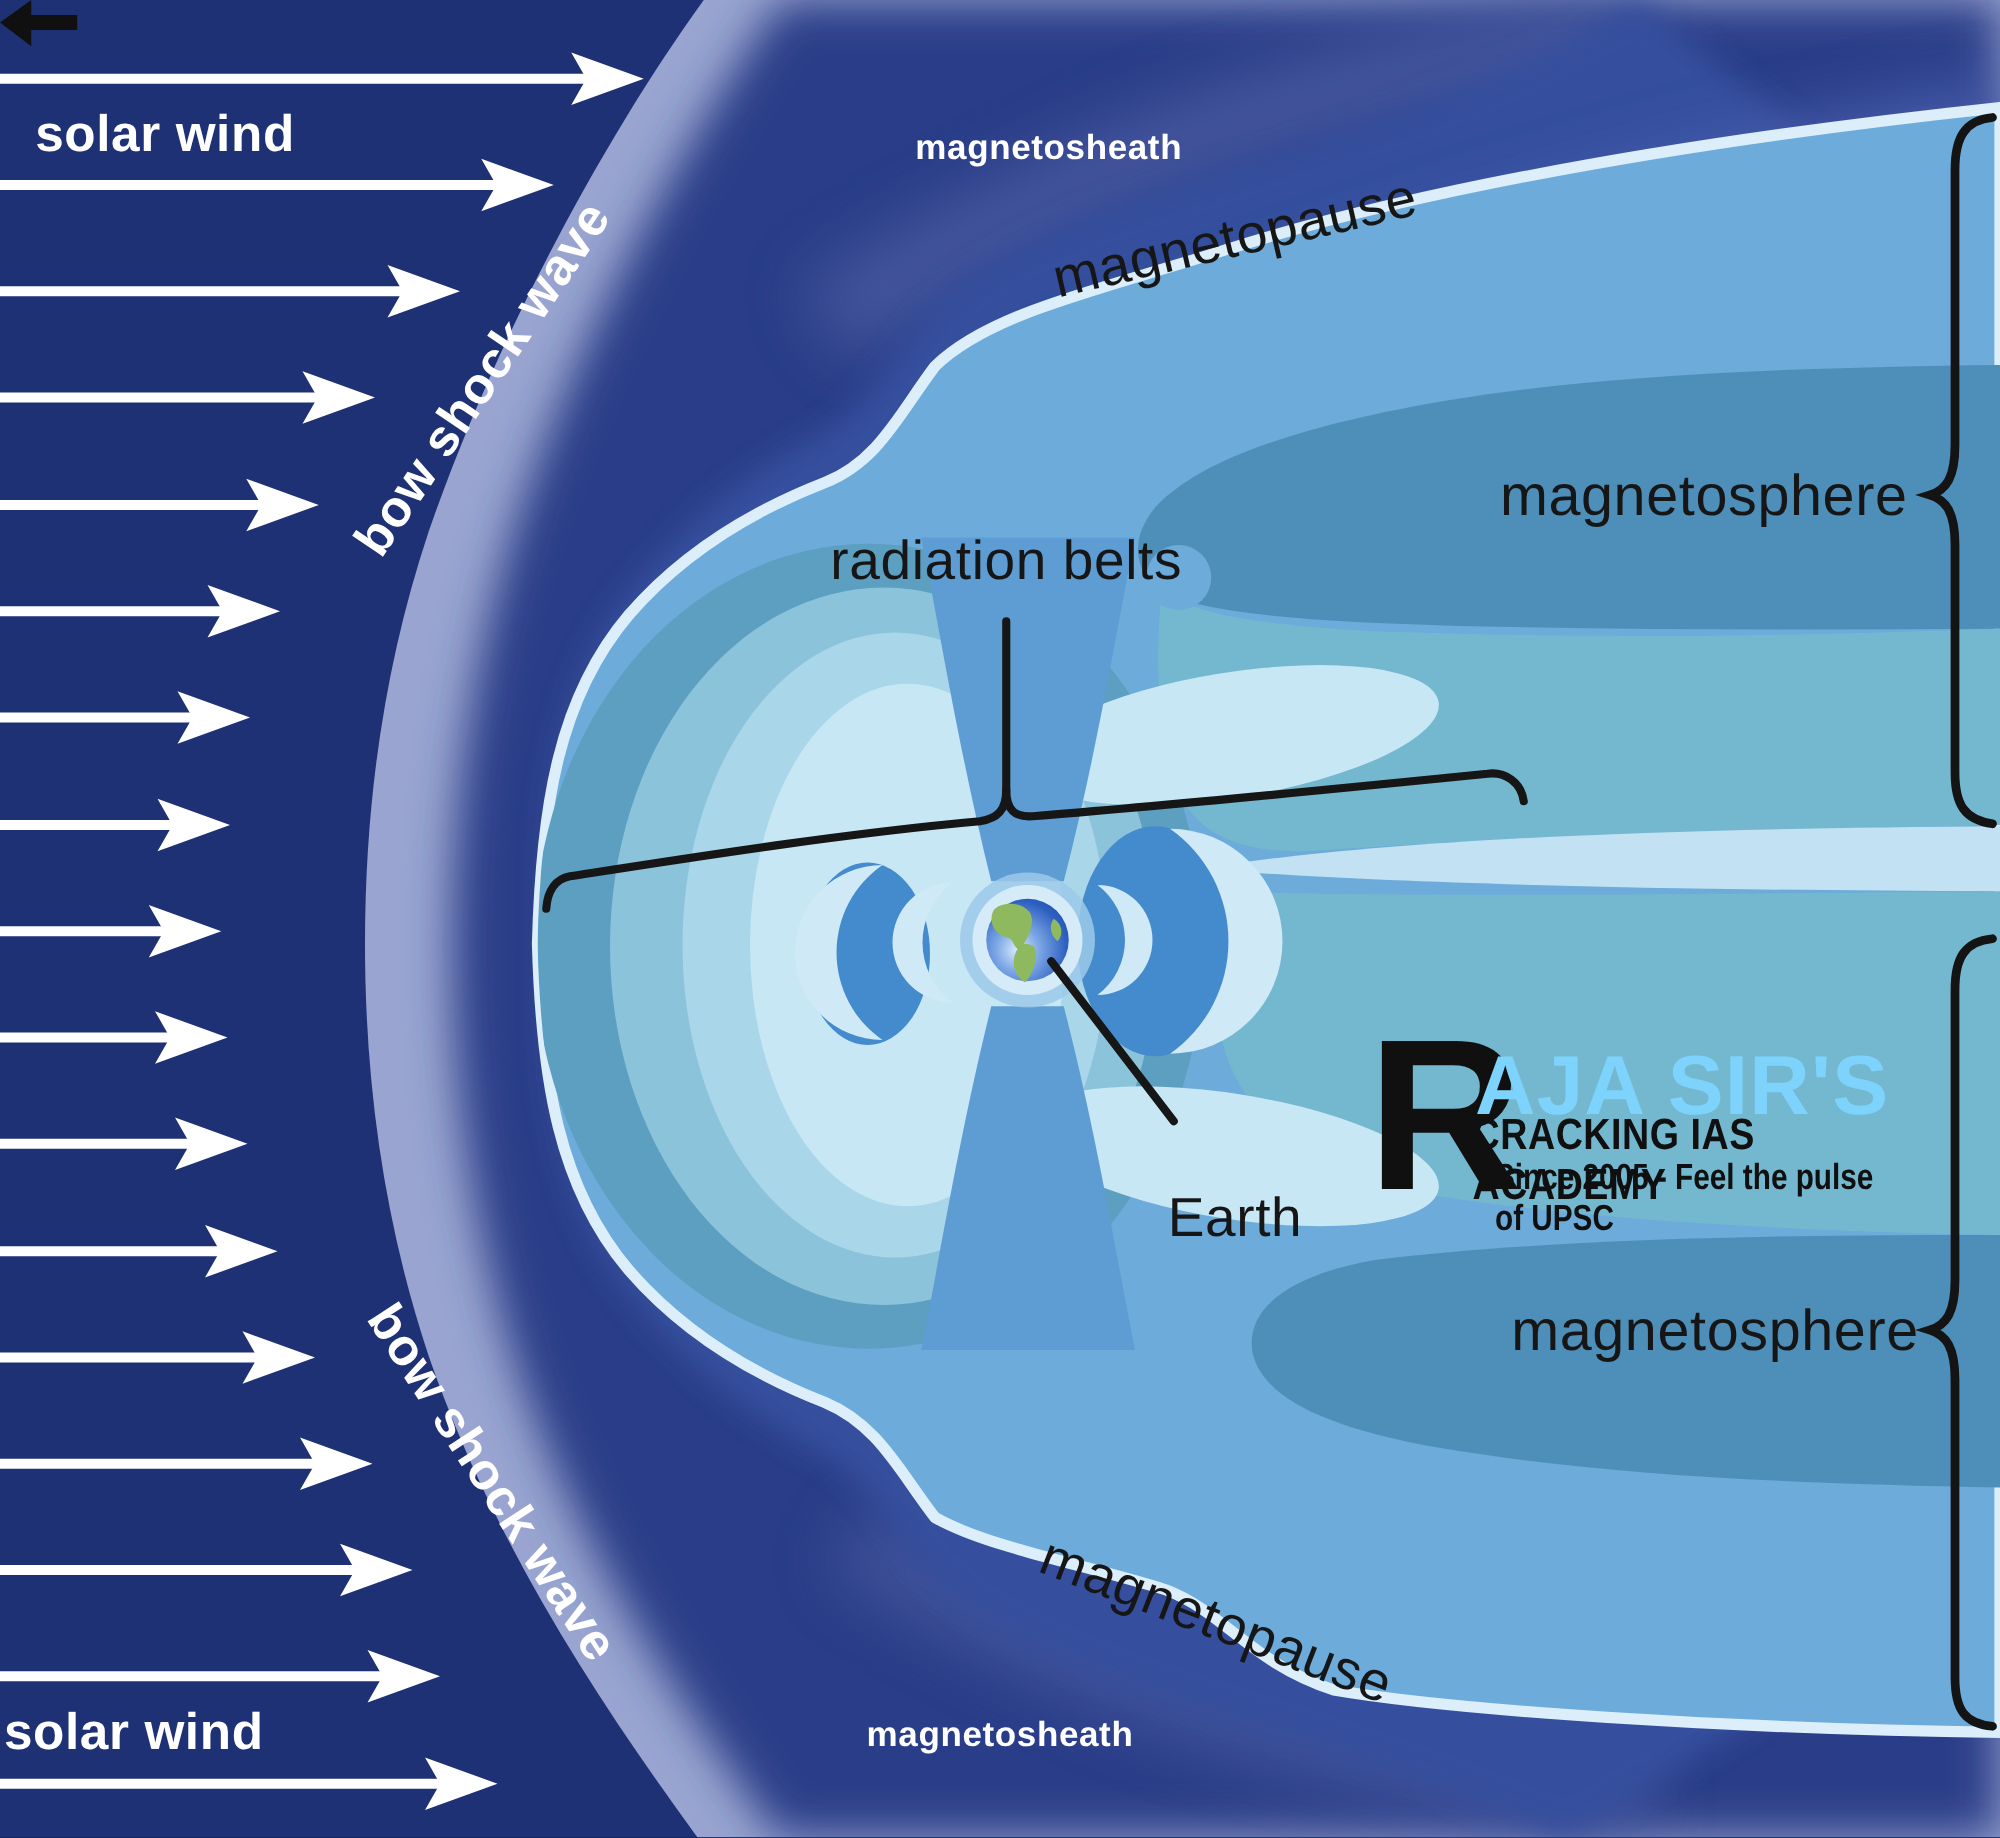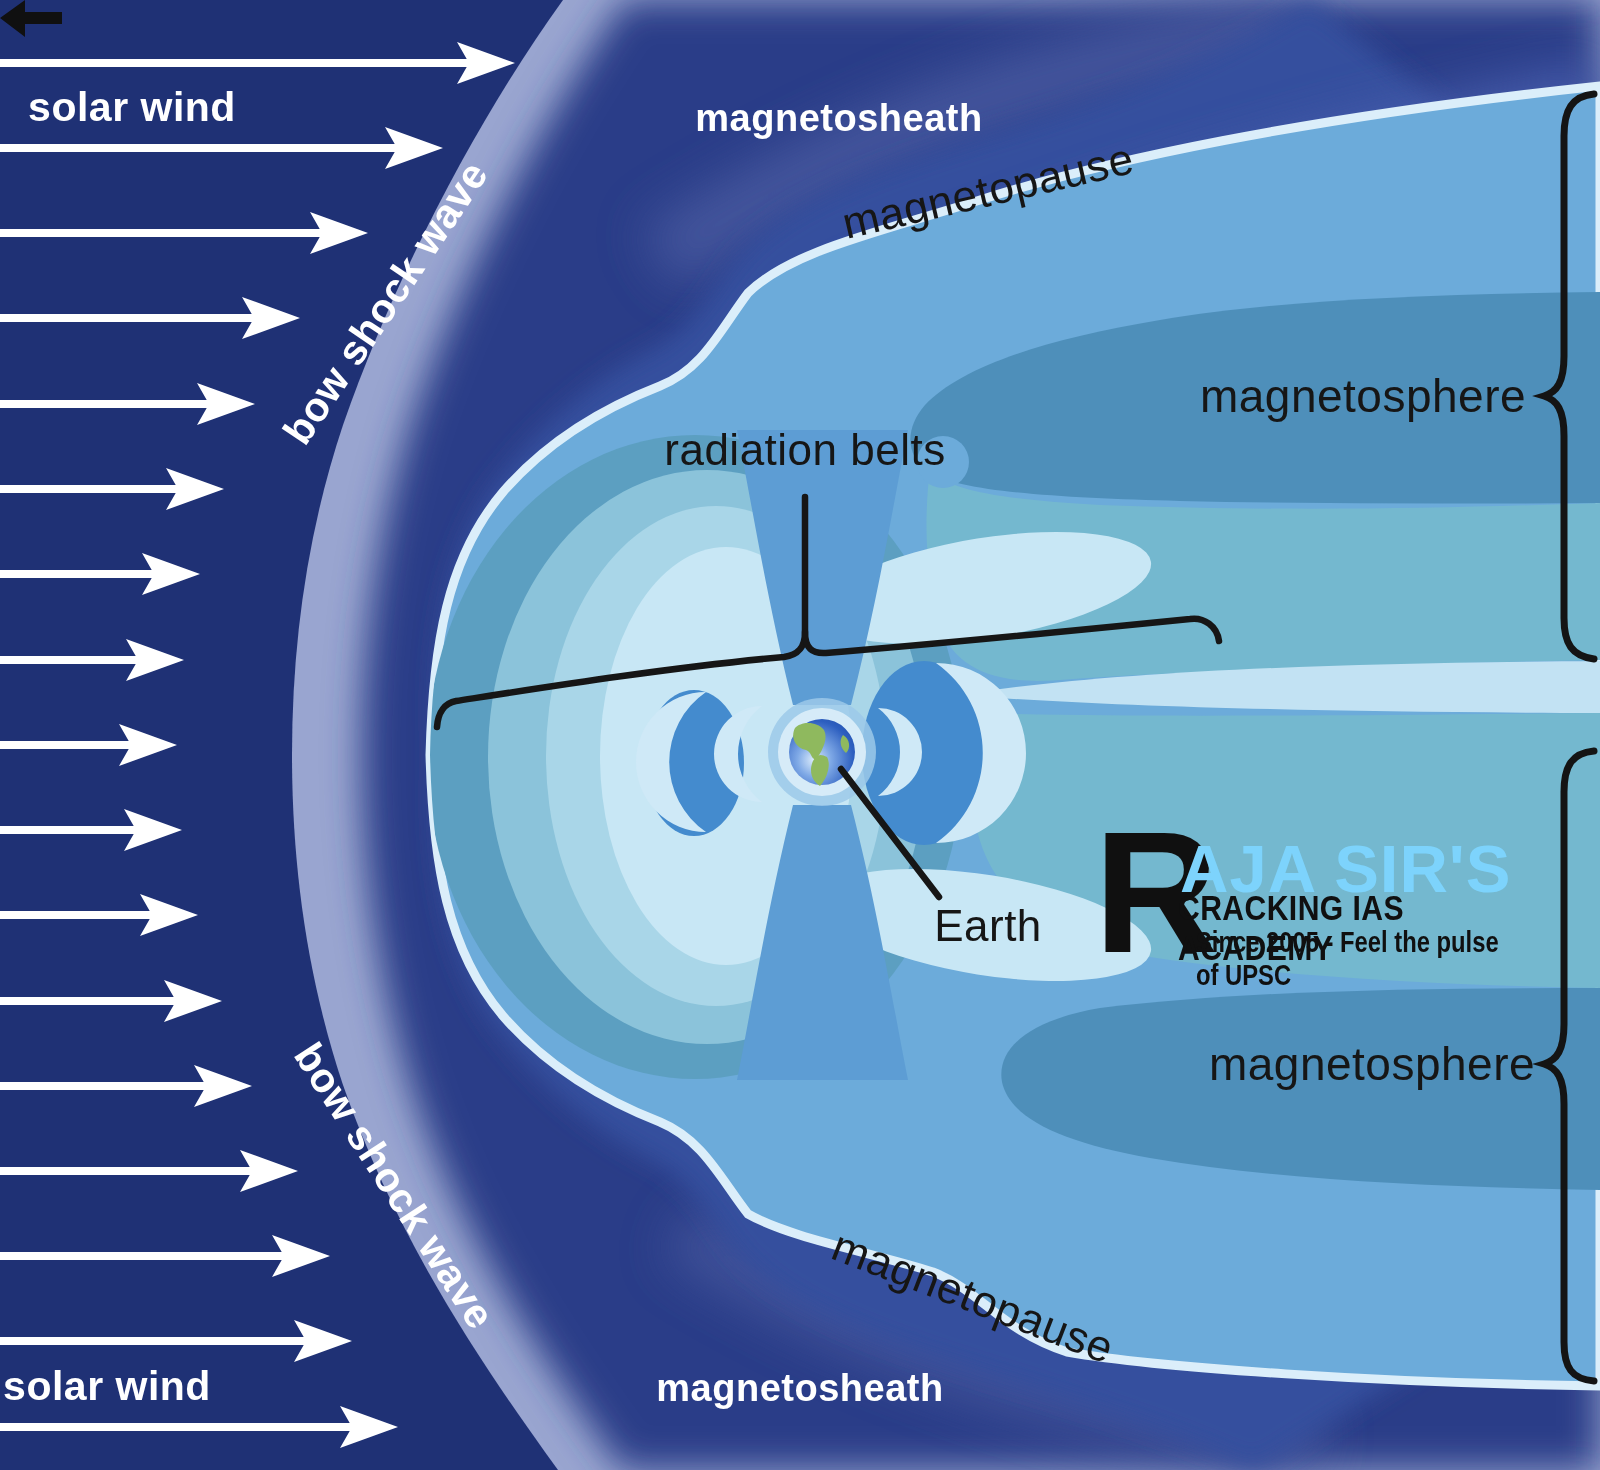--- a/index.html
+++ b/index.html
@@ -2,21 +2,21 @@
 <html><head>
 <meta charset="utf-8">
 <style>
   html,body{margin:0;padding:0;background:#0d1b4d;}
   .stage{position:relative;width:1600px;height:1470px;overflow:hidden;background:#1f3175;
          font-family:Liberation Sans, sans-serif;}
   .stage svg{position:absolute;left:0;top:0;}
   .lbl{position:absolute;transform:translate(-50%,-50%);white-space:nowrap;
        font-weight:bold;color:#ffffff;letter-spacing:.5px;}
   .lbl.dark{color:#161616;font-weight:normal;letter-spacing:.5px;}
-  .fs41{font-size:41px;} .fs42{font-size:38px;} .fs44{font-size:44px;} .fs46{font-size:46px;}
+  .fs41{font-size:41px;} .fs42{font-size:28px;} .fs44{font-size:44px;} .fs46{font-size:46px;}
   .rot-13{transform:translate(-50%,-50%) rotate(-13deg);}
   .rot21{transform:translate(-50%,-50%) rotate(21deg);}
   .rot-56{transform:translate(-50%,-50%) rotate(-56deg);}
   .rot57{transform:translate(-50%,-50%) rotate(57deg);}
   .van{font-size:44px;line-height:47px;text-align:center;}
   
   .logo-r{position:absolute;left:1094px;top:806px;font-size:172px;line-height:1;
           font-weight:bold;color:#101010;}
   .logo-arrow{position:absolute;left:1080px;top:820px;}
   .logo-name{position:absolute;left:1180px;top:830px;font-size:67px;font-weight:bold;color:#7dd3fc;letter-spacing:1px;}
@@ -170,21 +170,21 @@
 <div class="lbl fs41 rot57" style="left:394px;top:1186px;">bow shock wave</div>
 <div class="lbl fs42" style="left:839px;top:118px;">magnetosheath</div>
 <div class="lbl fs42" style="left:800px;top:1388px;">magnetosheath</div>
 <div class="lbl dark fs44 rot-13" style="left:988px;top:191px;">magnetopause</div>
 <div class="lbl dark fs44 rot21" style="left:973px;top:1297px;">magnetopause</div>
 <div class="lbl dark fs46" style="left:1363px;top:396px;">magnetosphere</div>
 <div class="lbl dark fs46" style="left:1372px;top:1064px;">magnetosphere</div>
 <div class="lbl dark van" style="left:805px;top:449px;">
   <div>radiation belts</div>
 </div>
-<div class="lbl dark fs44" style="left:988px;top:926px;">Earth</div>
+<div class="lbl dark fs44" style="left:988px;top:975px;">Earth</div>
 
 <div>
   <svg class="logo-arrow" width="62" height="38" viewBox="0 0 62 38">
     <path d="M62,12 L25,12 L25,0 L0,18 L25,37 L25,24 L62,24 Z" fill="#101010"></path>
   </svg>
   <div class="logo-r">R</div>
   <div class="logo-name">AJA SIR'S</div>
   <div class="logo-sub">CRACKING IAS ACADEMY</div>
   <div class="logo-tag">Since 2005 - Feel the pulse of UPSC</div>
 </div>

